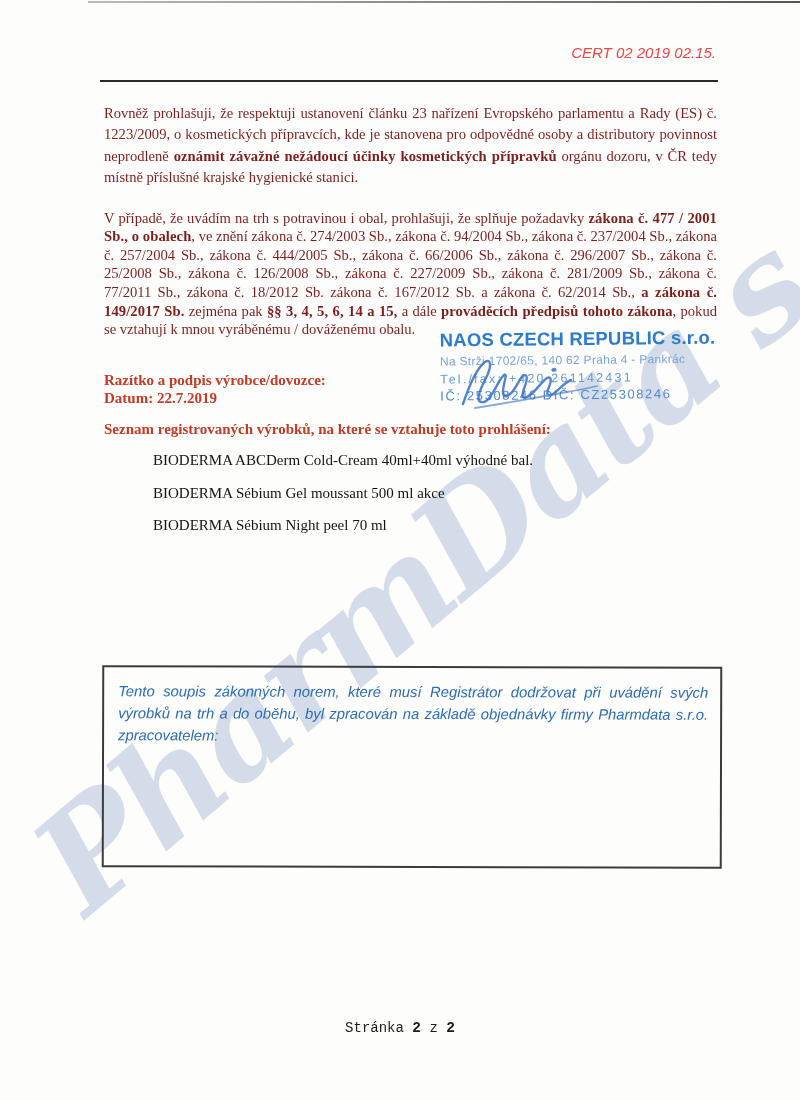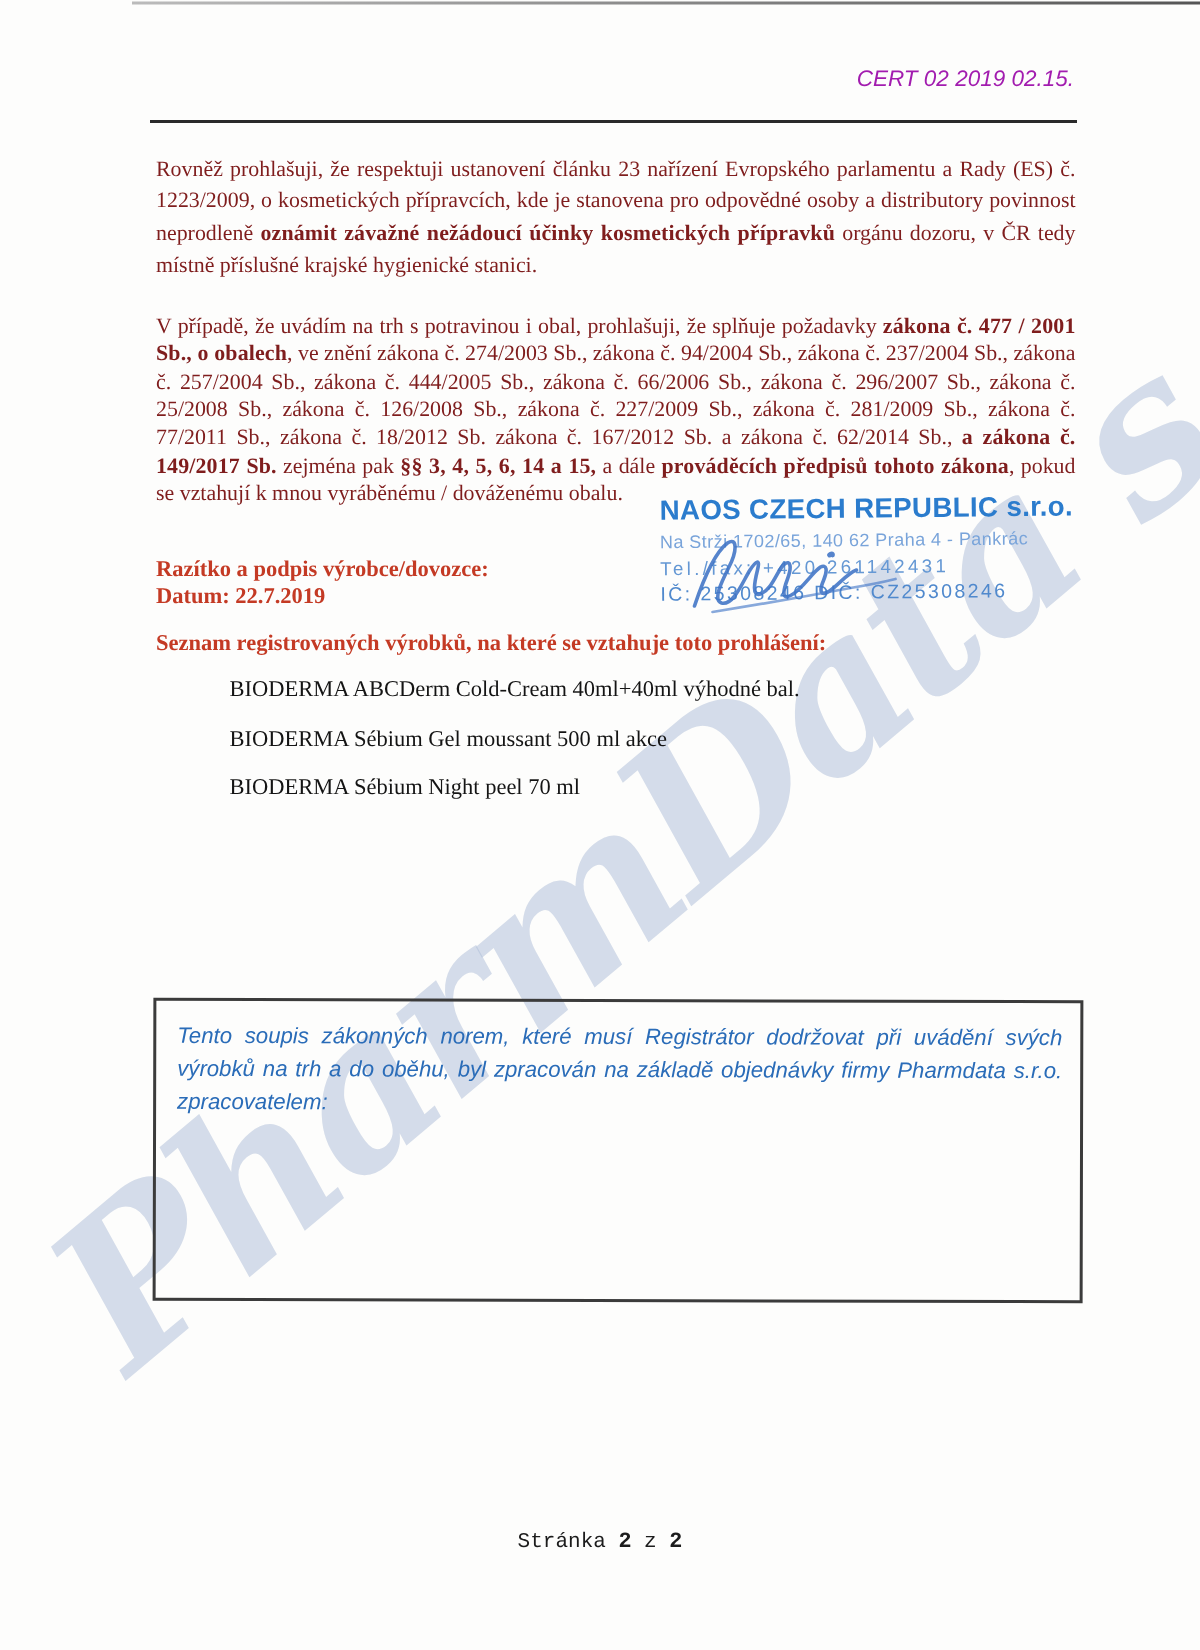--- a/index.html
+++ b/index.html
@@ -26,21 +26,21 @@
     font-family: "DejaVu Serif", serif;
     font-style: italic; font-weight: bold;
     font-size: 138px; letter-spacing: -4px; white-space: nowrap;
     color: rgba(171, 188, 216, 0.5);
     pointer-events: none; user-select: none;
   }
 
   .doc-ref {
     position: absolute; left: 100px; top: 44px; width: 616px;
     text-align: right; font-family: "Liberation Sans", sans-serif;
-    font-style: italic; font-size: 15px; color: #a21caf;
+    font-style: italic; font-size: 15px; color: #ef4444;
   }
 
   .rule {
     position: absolute; left: 100px; top: 80px; width: 618px; height: 2px;
     background: #2a2a2a;
   }
 
   .para {
     position: absolute; left: 104px; width: 613px;
     font-size: 14.6px; line-height: 18.6px;

